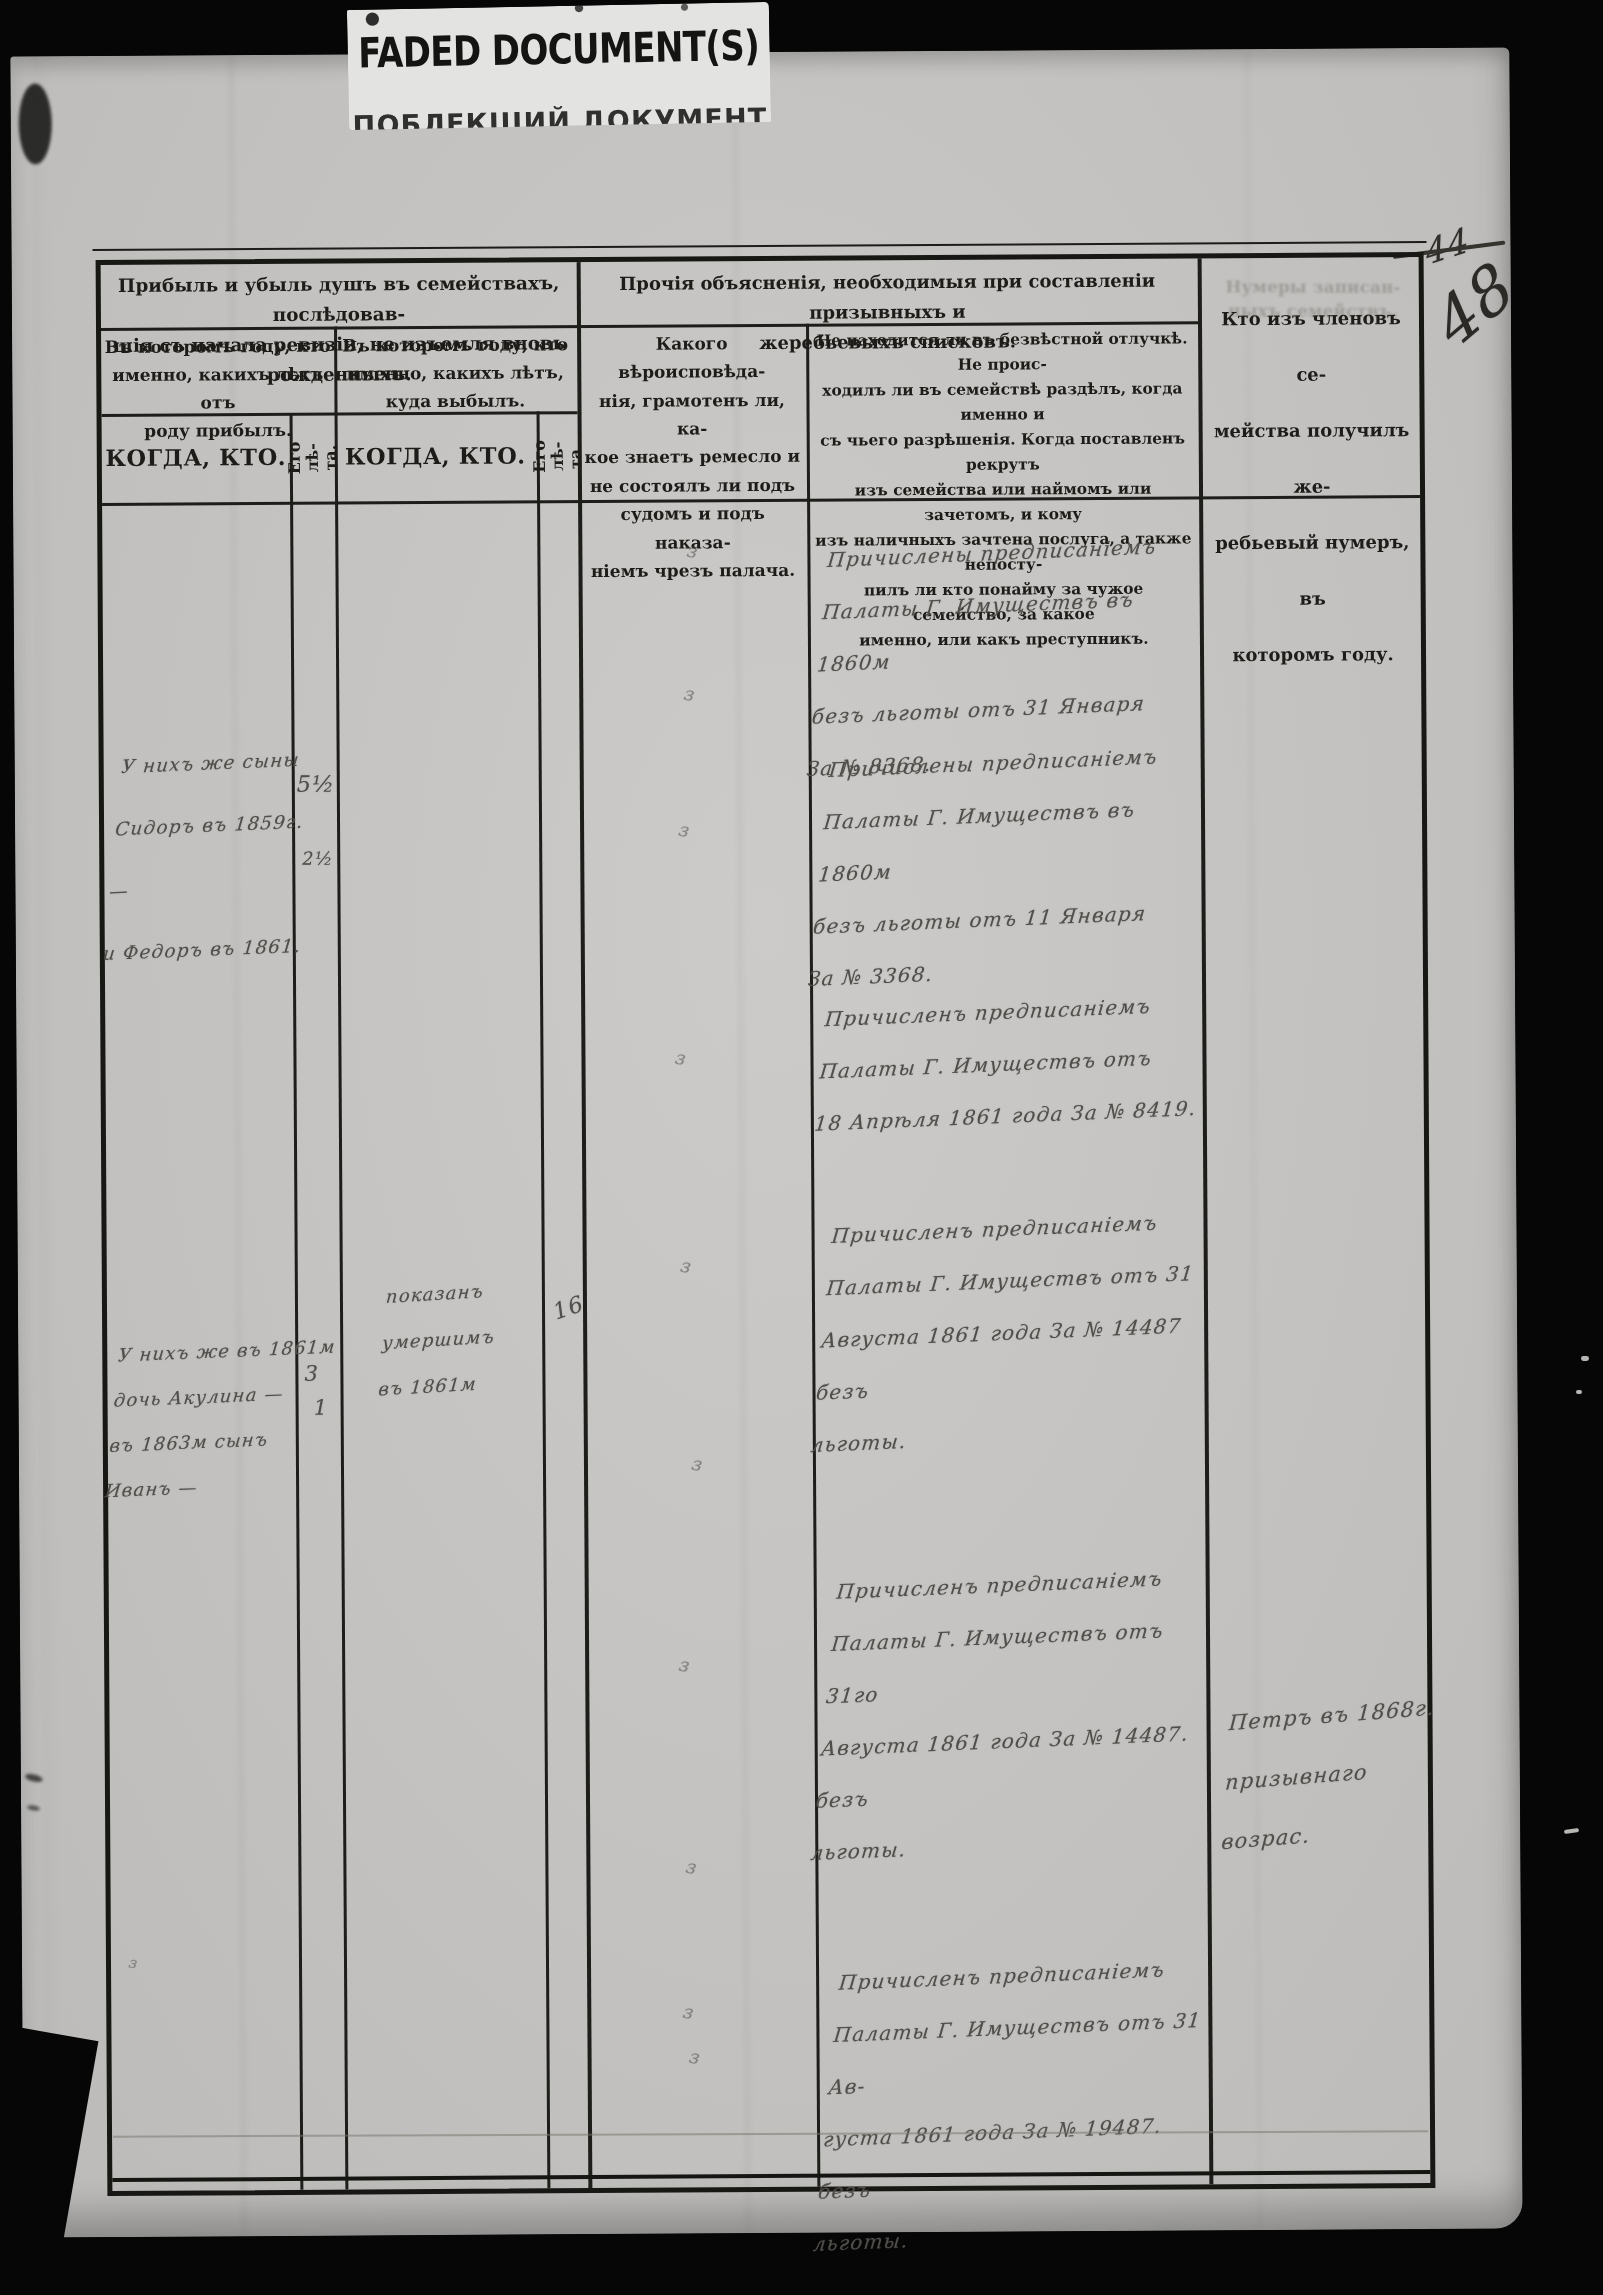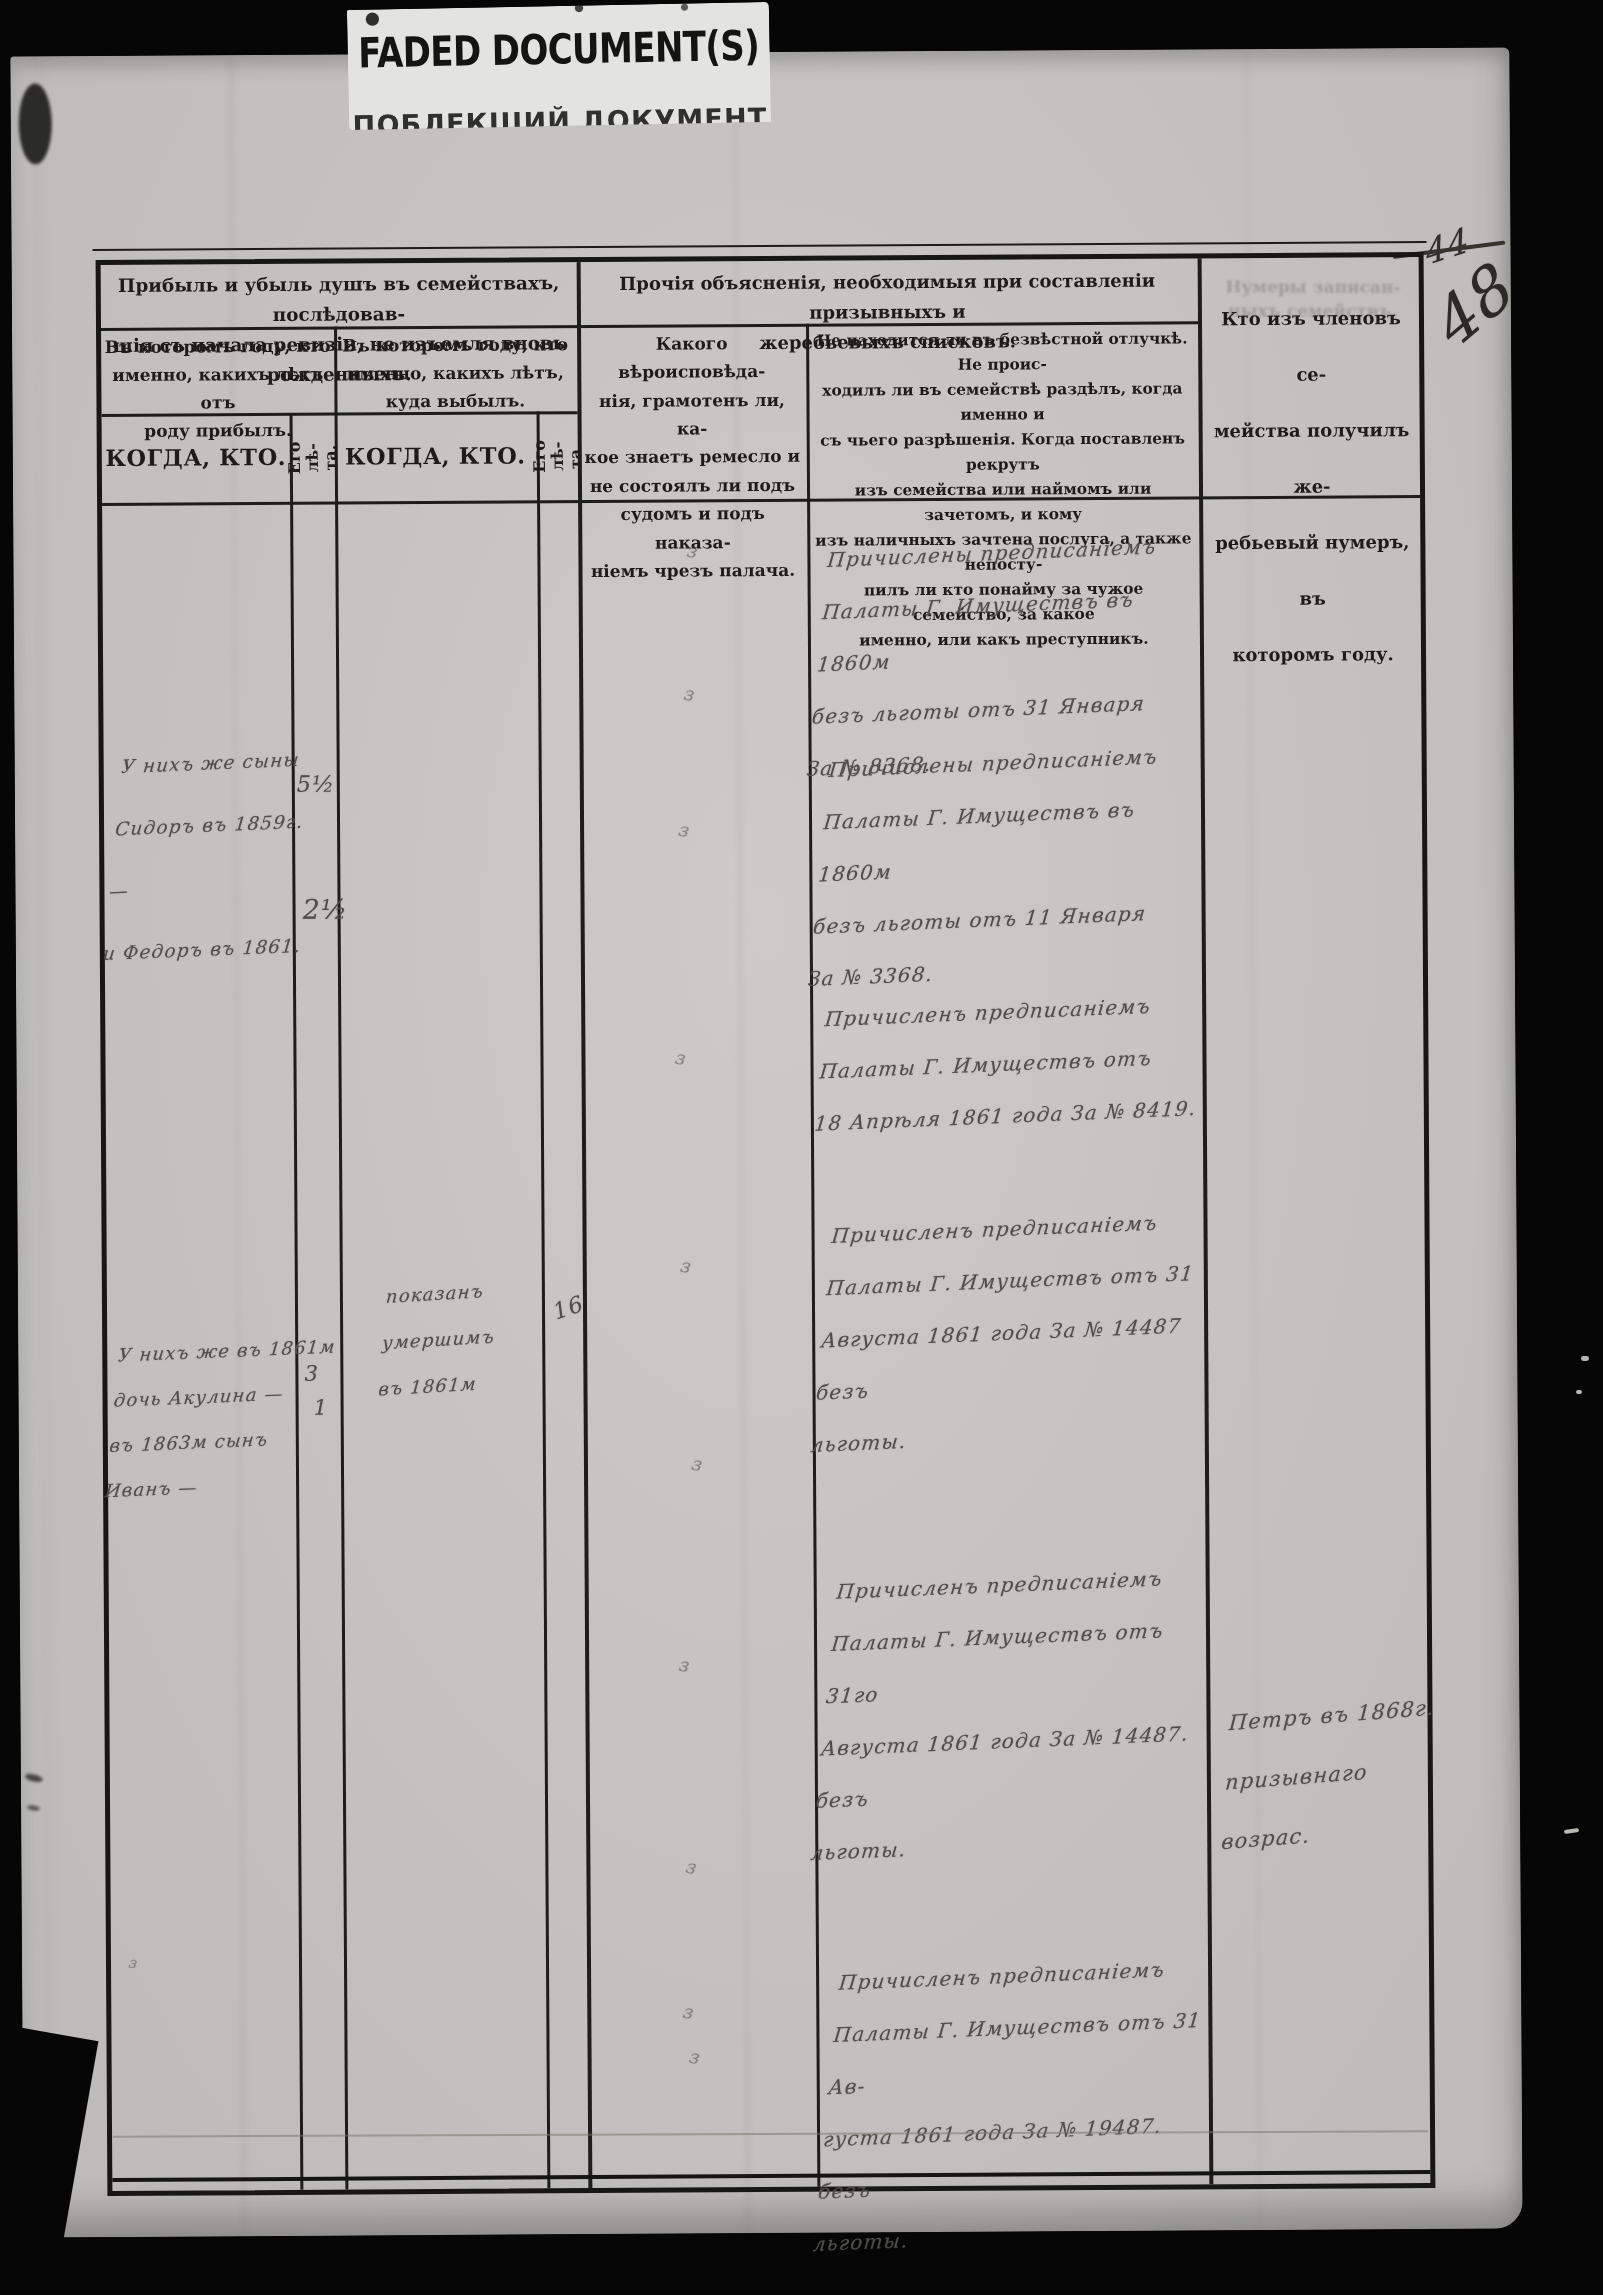--- a/index.html
+++ b/index.html
@@ -94,21 +94,21 @@
         transform:rotate(-2deg) skewX(-8deg);}
   #note-1{top:267px;}
   #note-2{top:477px;}
   #note-3{top:726px;}
   #note-4{top:943px;}
   #note-5{top:1299px;}
   #note-6{top:1690px;}
   #arrived-1{position:absolute;left:8.3px;top:468px;width:201px;font-size:18.4px;line-height:62px;
         transform:rotate(-2deg) skewX(-8deg);}
   #arrived-1-age1{position:absolute;left:193px;top:507px;font-size:22.5px;}
-  #arrived-1-age2{position:absolute;left:198px;top:584px;font-size:27px;margin-top:46px;}
+  #arrived-1-age2{position:absolute;left:198px;top:584px;font-size:18px;}
   #arrived-2{position:absolute;left:3.6px;top:1064px;width:219px;font-size:18px;line-height:45px;
         transform:rotate(-2deg) skewX(-8deg);}
   #arrived-2-age1{position:absolute;left:197px;top:1097px;font-size:21.3px;}
   #arrived-2-age2{position:absolute;left:206px;top:1131px;font-size:21.3px;}
   #departed-1{position:absolute;left:275px;top:1006px;width:184px;font-size:18px;line-height:46px;
         transform:rotate(-3deg) skewX(-8deg);}
   #departed-1-age{position:absolute;left:446px;top:1032px;font-size:22.5px;transform:rotate(-18deg);}
   #lot-note{position:absolute;left:1115px;top:1429px;width:213px;font-size:21px;line-height:59px;
         transform:rotate(-4deg) skewX(-8deg);}
 

